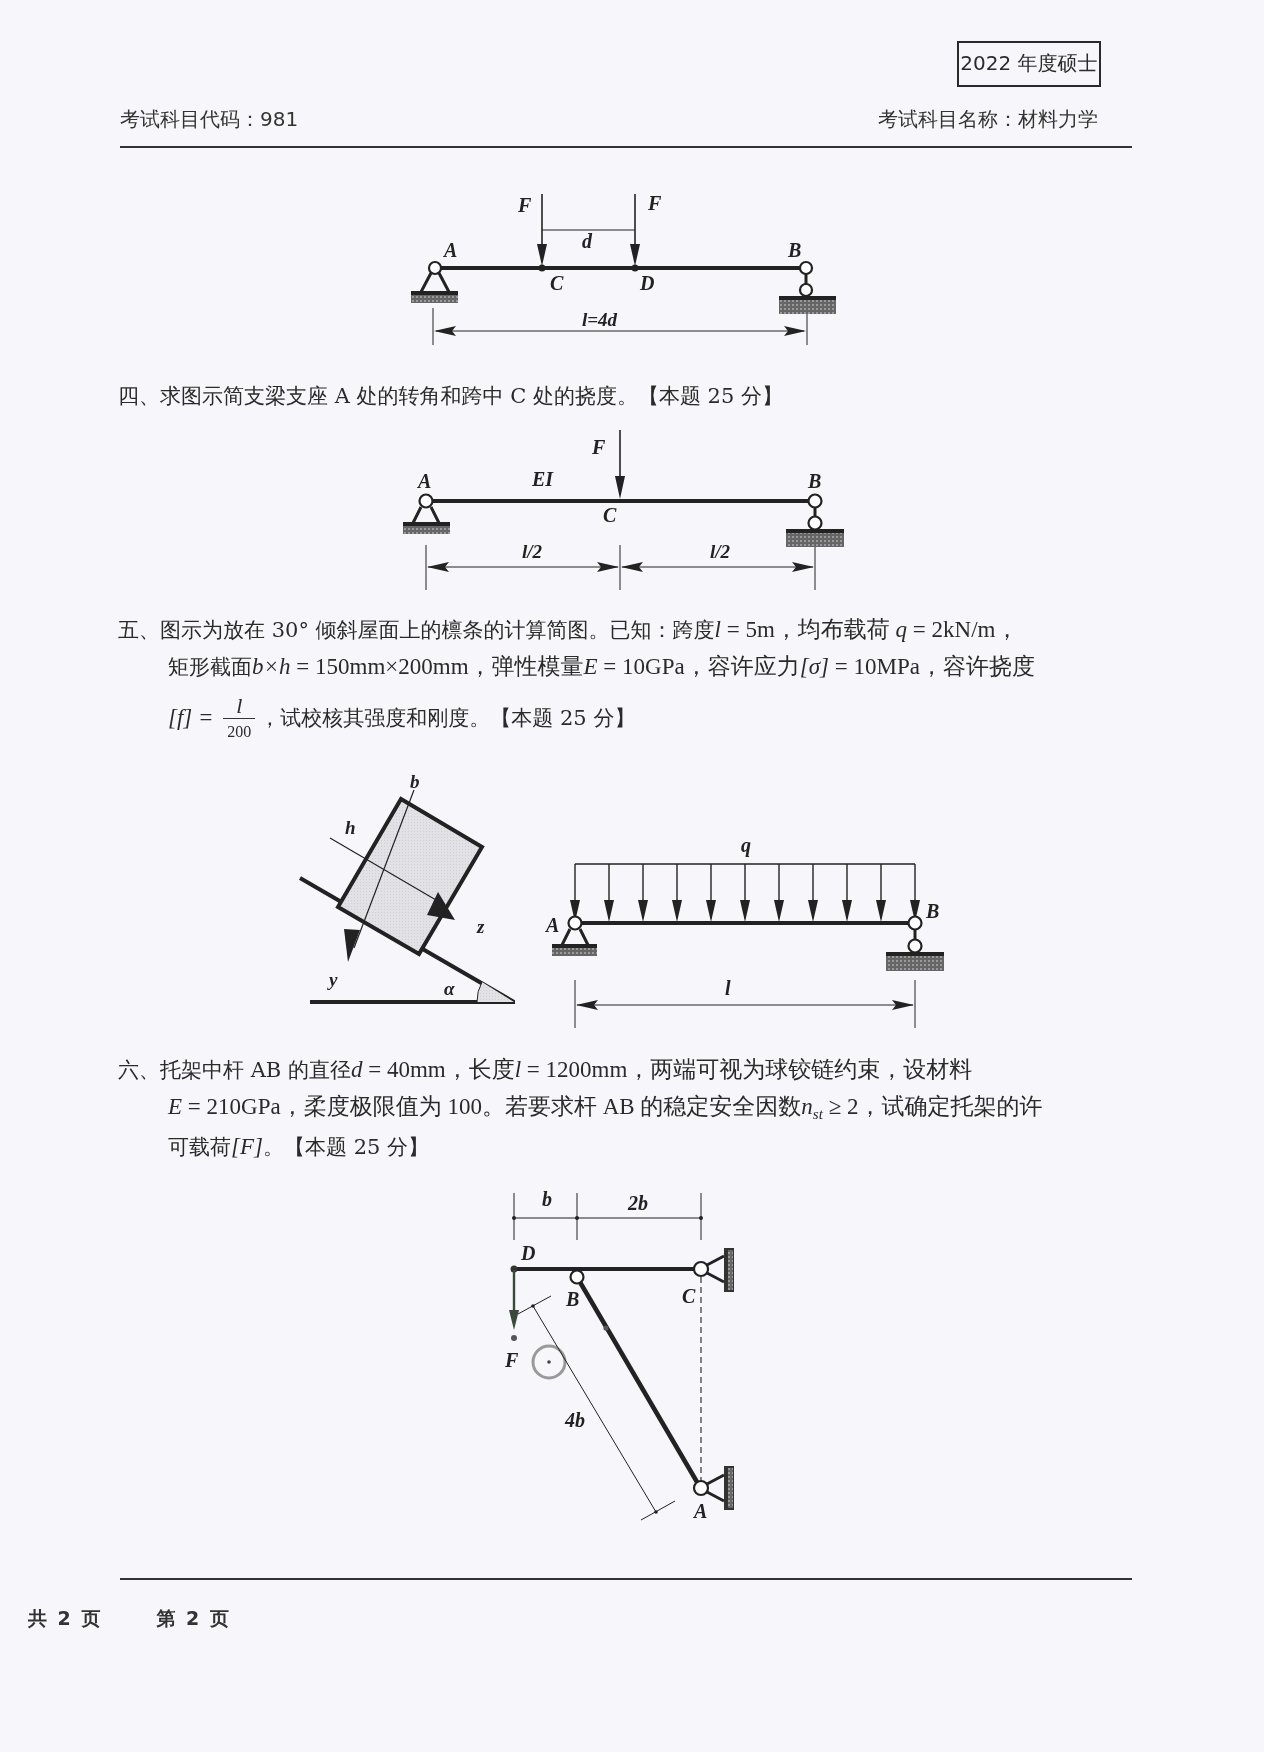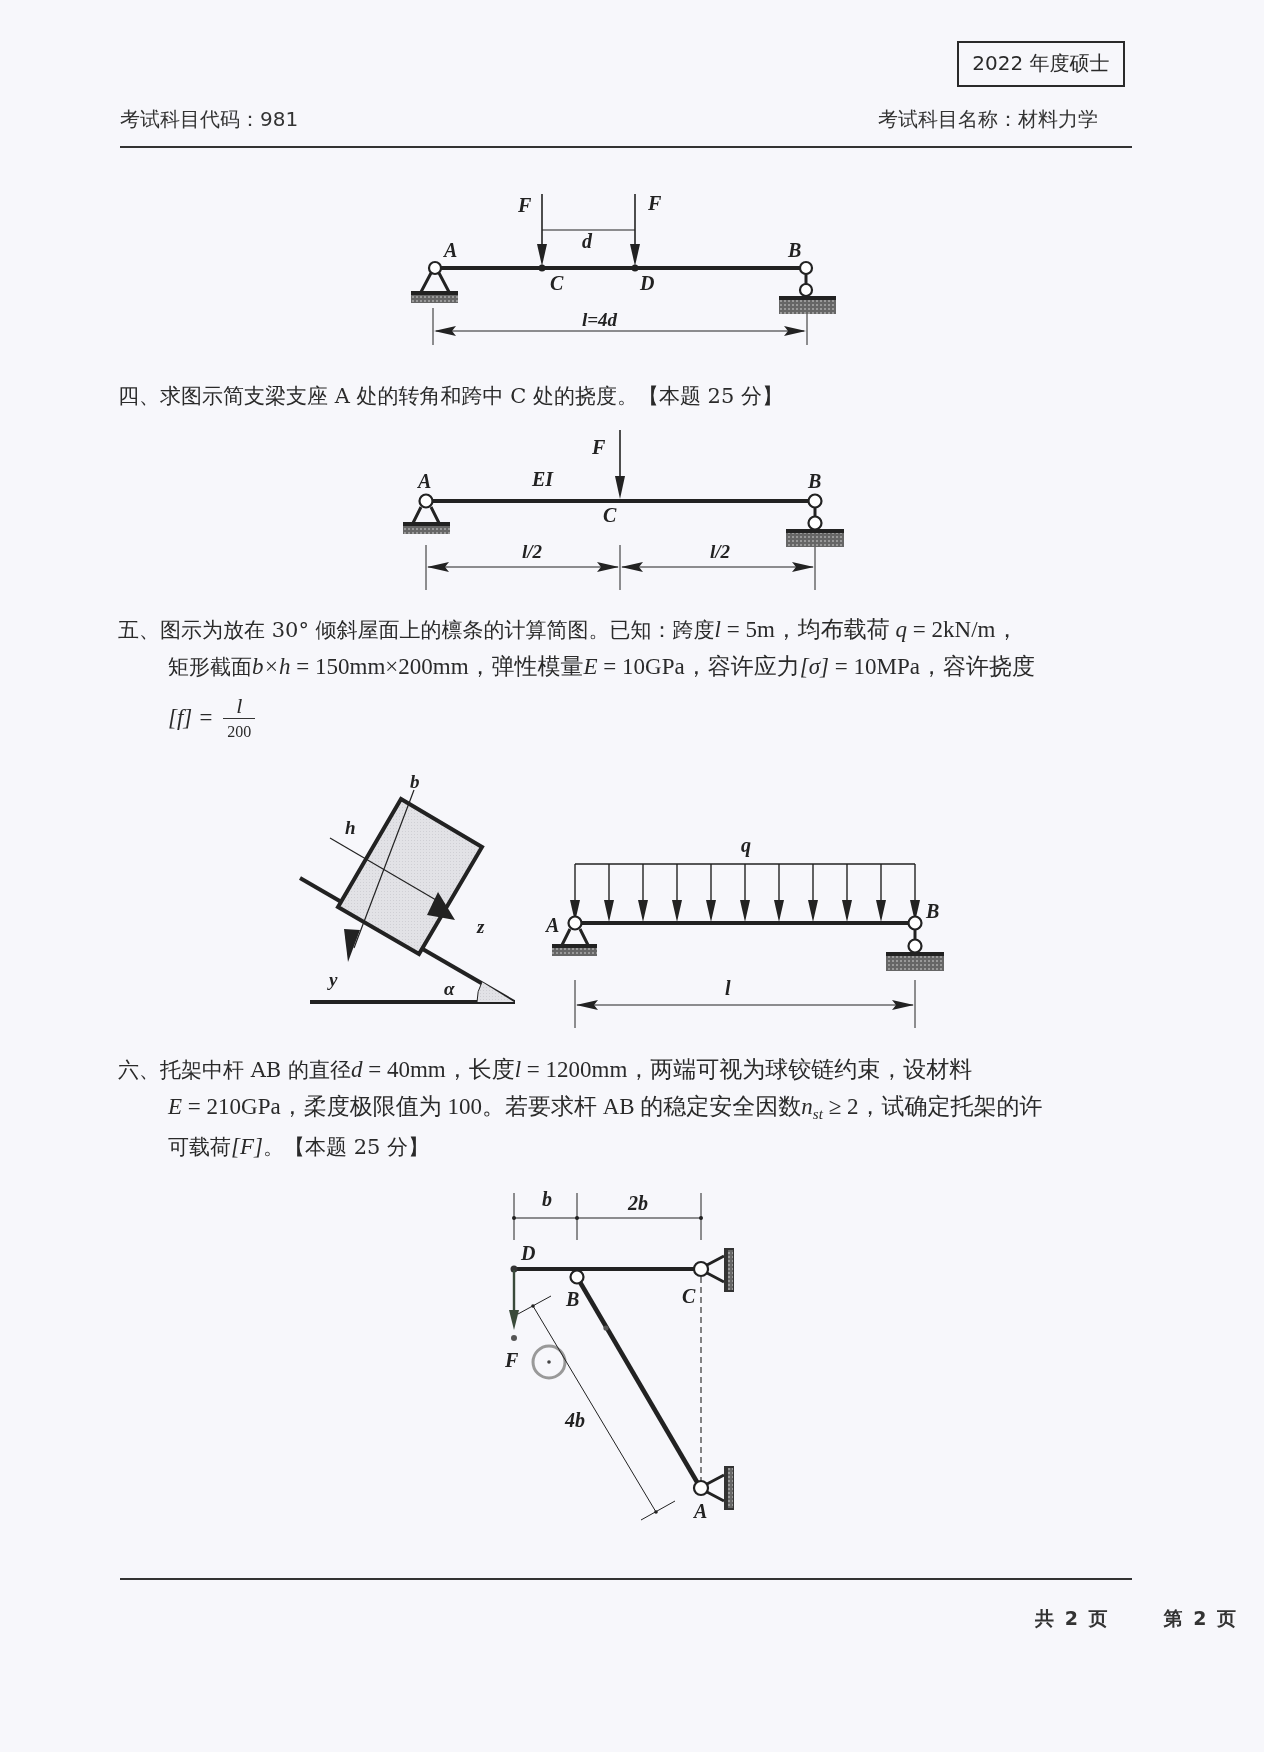--- a/index.html
+++ b/index.html
@@ -4,21 +4,21 @@
 <style>
   html, body { margin: 0; padding: 0; }
   body {
     width: 1264px; height: 1752px; position: relative; overflow: hidden;
     background: #f7f7fb;
     font-family: "DejaVu Serif", "Liberation Serif", serif;
     color: #222;
   }
   .abs { position: absolute; }
   .year-box {
-    left: 957px; top: 41px; width: 168px; height: 46px;
+    left: 957px; top: 41px; width: 144px; height: 46px;
     border: 2.5px solid #2a2a2a; box-sizing: border-box;
     font-family: "DejaVu Sans", "Liberation Sans", sans-serif;
     font-size: 20px; line-height: 41px; text-align: center; color: #2a2a2a;
   }
   .hdr {
     top: 106px; font-family: "DejaVu Sans", "Liberation Sans", sans-serif;
     font-size: 20px; color: #333; white-space: nowrap;
   }
   .hdr-left { left: 120px; }
   .hdr-right { right: 166px; }
@@ -29,21 +29,21 @@
   .q .i { font-style: italic; font-family: "Liberation Serif", "DejaVu Serif", serif; }
   .q .m { font-family: "Liberation Serif", "DejaVu Serif", serif; font-size: 23px; }
   .indent { left: 168px; }
   .frac {
     display: inline-block; vertical-align: middle; text-align: center; margin: 0 4px;
     font-family: "Liberation Serif", serif;
   }
   .frac .num { display: block; font-style: italic; font-size: 22px; line-height: 24px; padding: 0 4px; }
   .frac .den { display: block; border-top: 1.5px solid #333; font-size: 16px; line-height: 26px; padding: 0 4px; }
   .footer {
-    top: 1606px; left: 0; width: 1264px; text-align: right;
+    top: 1606px; left: 0; width: 1264px; text-align: left;
     font-family: "DejaVu Sans", "Liberation Sans", sans-serif; font-weight: bold;
     font-size: 19px; color: #333; word-spacing: 4px;
   }
   .footer span { margin: 0 28px; }
   svg { position: absolute; overflow: visible; }
   svg text { font-family: "Liberation Serif", "DejaVu Serif", serif; font-style: italic; font-weight: bold; fill: #222; }
 </style>
 </head>
 <body>
 
@@ -135,21 +135,21 @@
   <text x="710" y="558" font-size="19">l/2</text>
 </svg>
 
 <div class="abs q" style="top:618px;text-align:center;">
   <span>五、图示为放在 30° 倾斜屋面上的檩条的计算简图。已知：跨度</span><span class="i m">l</span><span class="m"> = 5m，均布载荷 </span><span class="i m">q</span><span class="m"> = 2kN/m，</span>
 </div>
 <div class="abs q indent" style="top:655px;">
   <span>矩形截面</span><span class="i m">b×h</span><span class="m"> = 150mm×200mm，弹性模量</span><span class="i m">E</span><span class="m"> = 10GPa，容许应力</span><span class="i m">[σ]</span><span class="m"> = 10MPa，容许挠度</span>
 </div>
 <div class="abs q indent" style="top:694px;">
-  <span class="i m">[f] = </span><span class="frac"><span class="num">l</span><span class="den">200</span></span>
+  <span class="i m">[f] = </span><span class="frac"><span class="num">l</span><span class="den">200</span></span><span>，试校核其强度和刚度。【本题 25 分】</span>
 </div>
 
 <svg width="1264" height="1060" style="left:0;top:0;">
   <defs>
     <pattern id="dots" width="3" height="3" patternUnits="userSpaceOnUse">
       <rect width="3" height="3" fill="#e2e2e6"></rect>
         <rect width="1" height="1" fill="#cfcfd4"></rect>
     </pattern>
   </defs>
 

